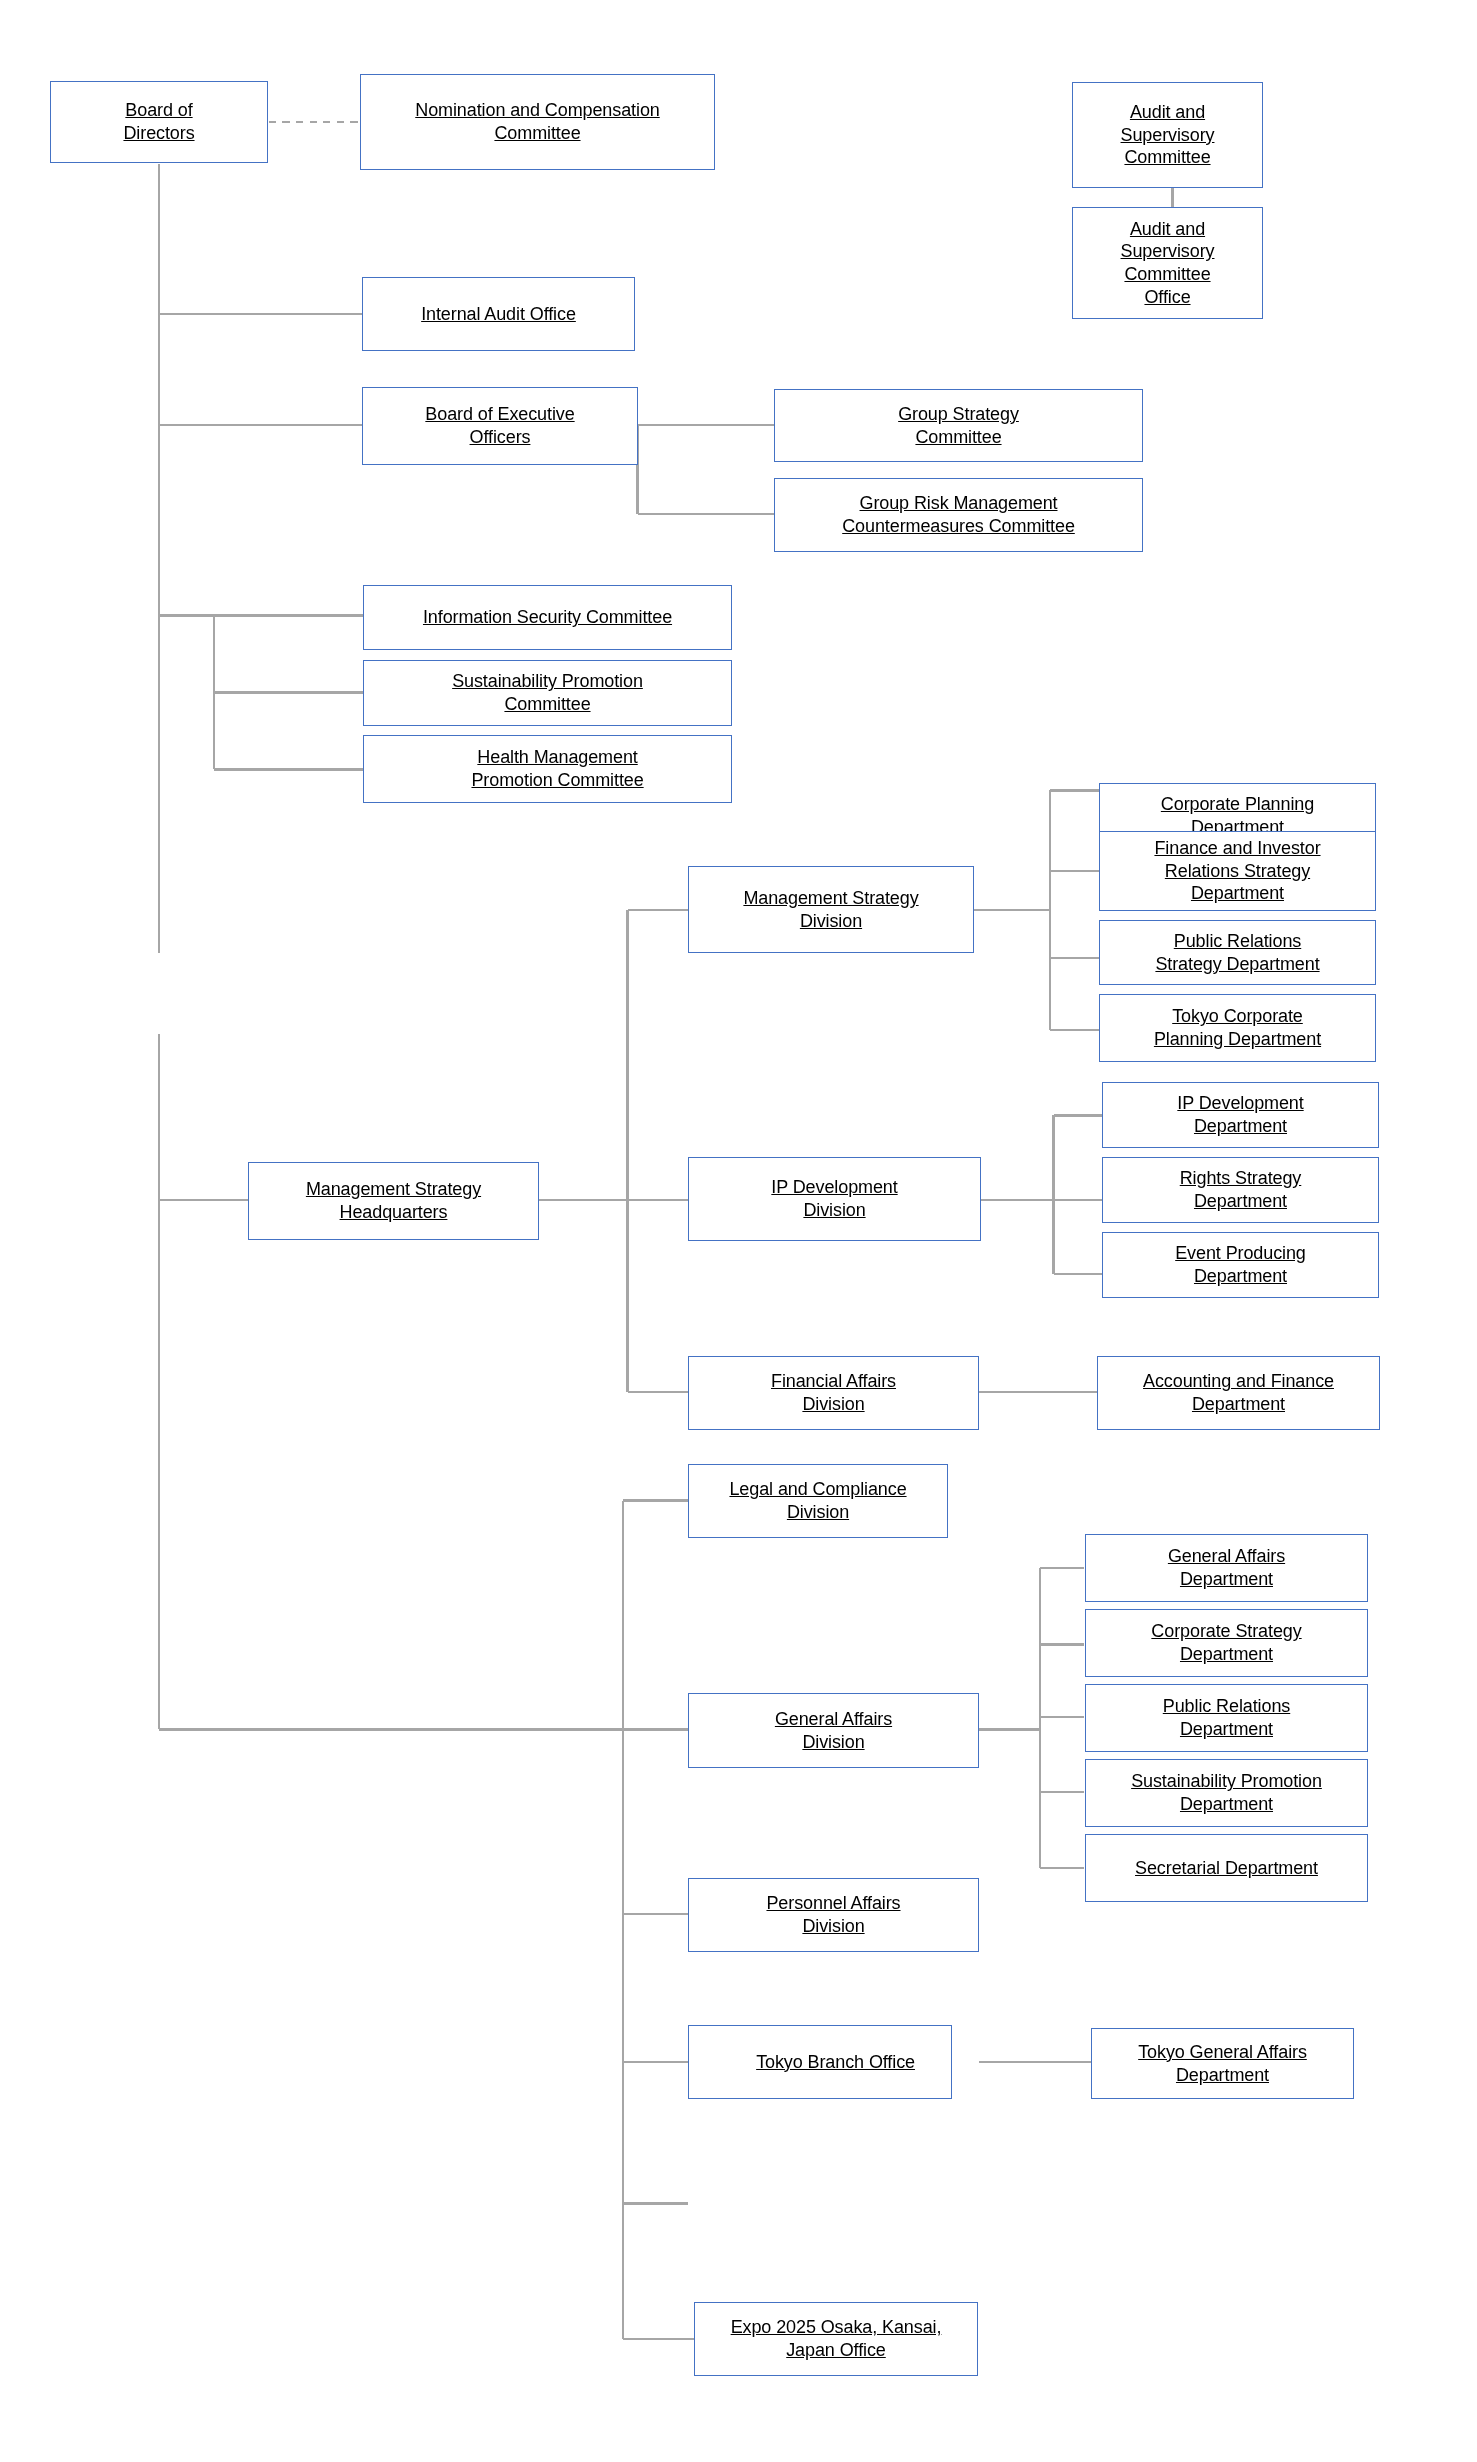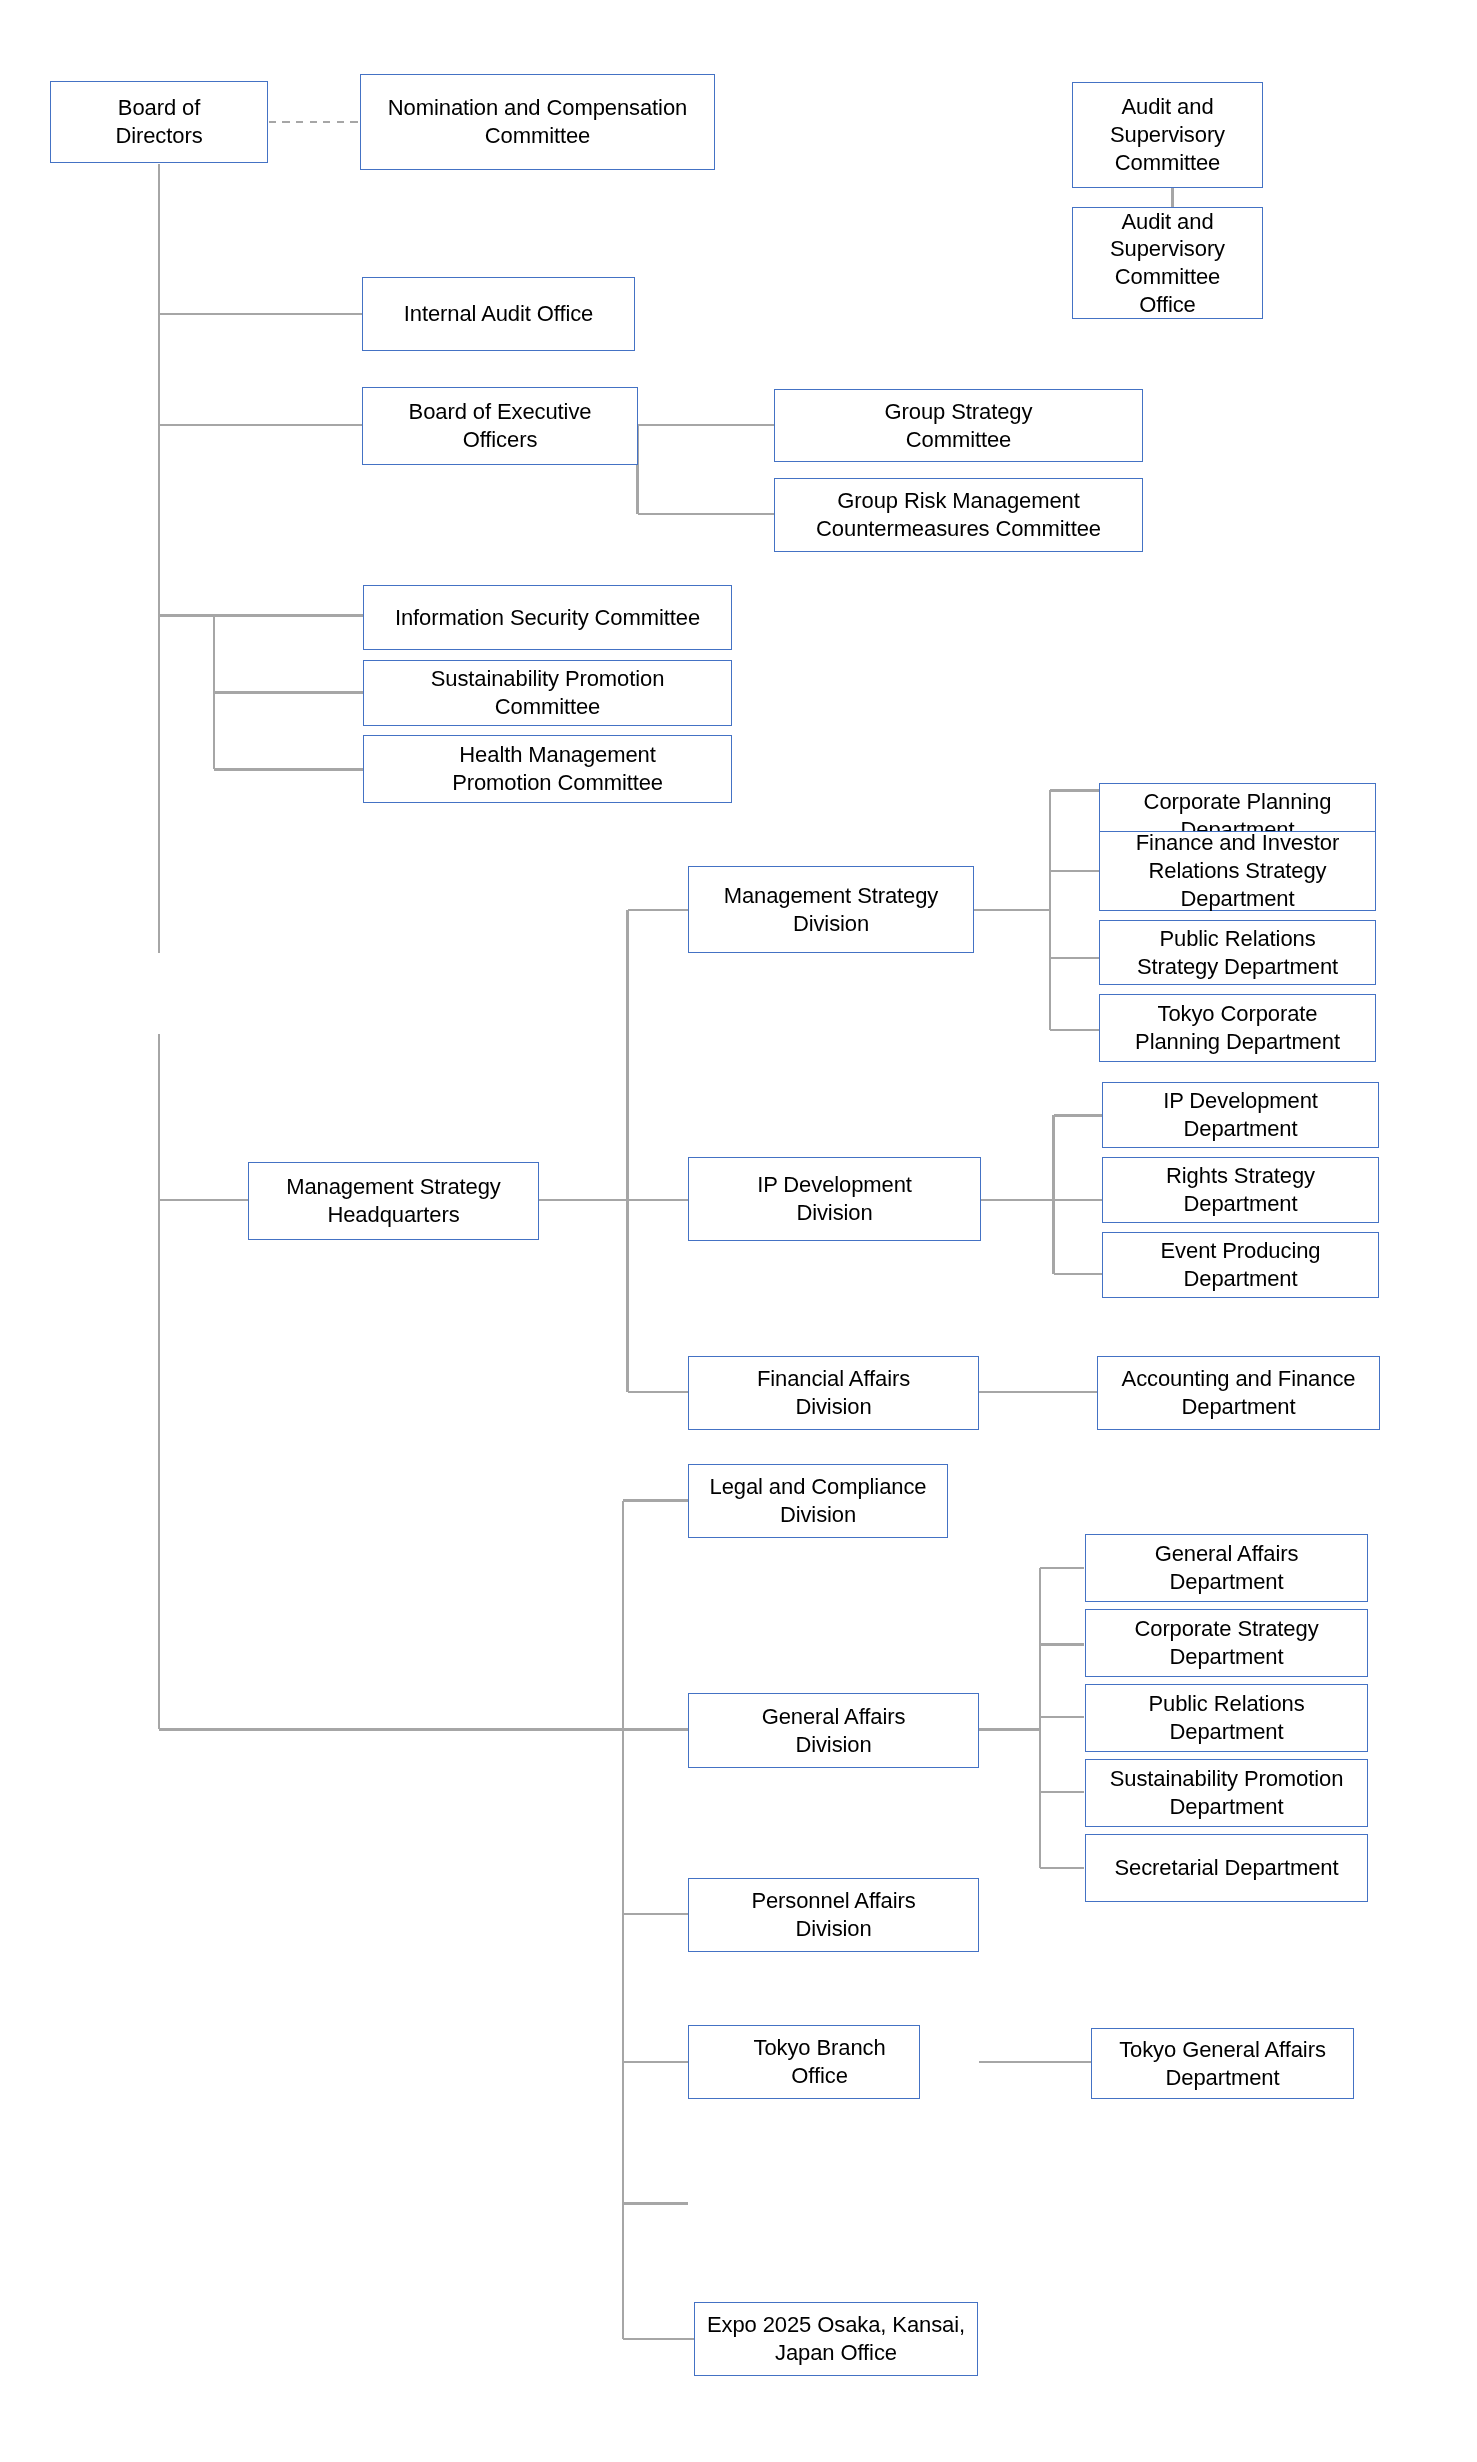--- a/index.html
+++ b/index.html
@@ -30,22 +30,23 @@
     border: 1.8px solid #4472c4;
     display: flex;
     align-items: center;
     justify-content: center;
     text-align: center;
     color: #000000;
     line-height: 1.26;
     padding: 1.2px 4.9px;
     z-index: 2;
     white-space: pre-line;
-    font-size: 22px;
+    font-size: 18px;
     letter-spacing: -0.1px;
+    text-decoration: underline;
   }
   .node.thin {
     border-width: 1.2px;
   }
 </style>
 </head>
 <body>
 
 <div id="chart-root">
 
@@ -209,21 +210,21 @@
 Department</div>
 
   <div class="node" style="left:1085px; top:1759px; width:283px; height:68px;">Sustainability Promotion
 Department</div>
 
   <div class="node" style="left:1085px; top:1834px; width:283px; height:68px;">Secretarial Department</div>
 
   <div class="node" style="left:688px; top:1878px; width:291px; height:74px;">Personnel Affairs
 Division</div>
 
-  <div class="node" style="left:688px; top:2025px; width:232px; height:74px;padding-left:36px;">Tokyo Branch Office</div>
+  <div class="node" style="left:688px; top:2025px; width:264px; height:74px;padding-left:36px;">Tokyo Branch Office</div>
 
   <div class="node thin" style="left:1091px; top:2028px; width:263px; height:71px;">Tokyo General Affairs
 Department</div>
 
 
   <div class="node" style="left:694px; top:2302px; width:284px; height:74px;">Expo 2025 Osaka, Kansai,
 Japan Office</div>
 
 </div>
 

